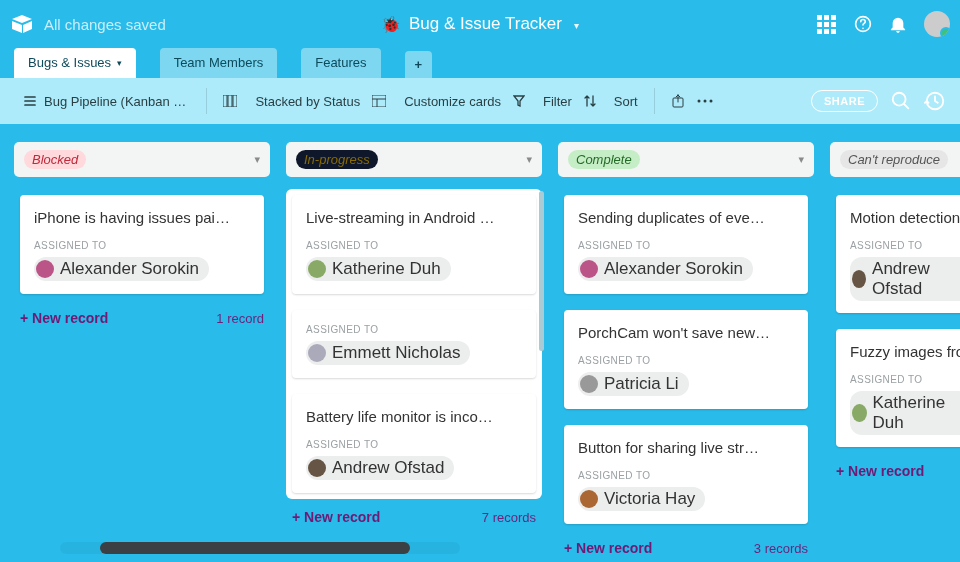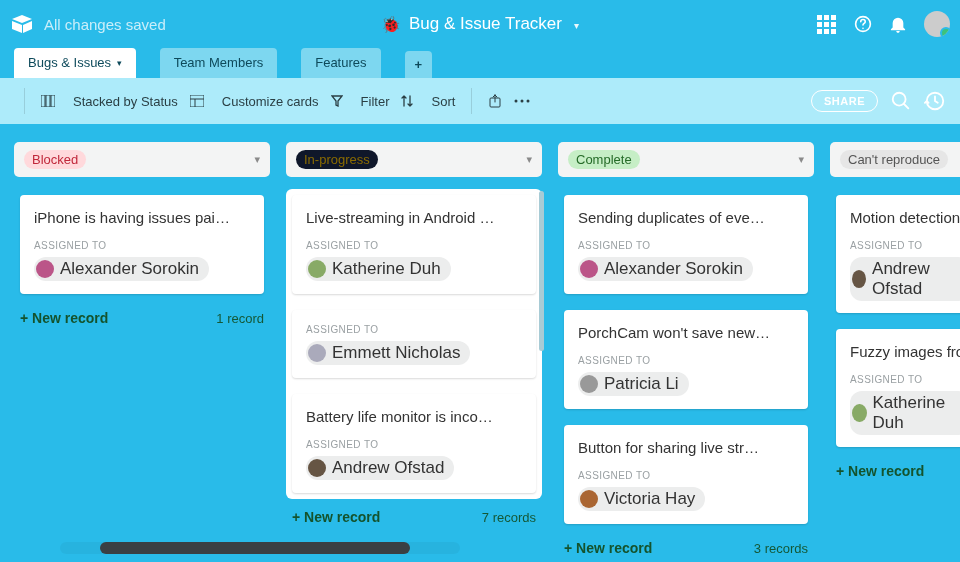--- a/index.html
+++ b/index.html
@@ -35,30 +35,30 @@
   .tool-btn { display: flex; align-items: center; gap: 18px; padding: 4px 6px; cursor: pointer; border-radius: 3px; }
   .toolbar-right { margin-left: auto; display: flex; align-items: center; gap: 12px; }
   .share-btn { border: 1.5px solid #fff; color: #fff; background: transparent; font-size: 11px; font-weight: 700; letter-spacing: .5px; padding: 4px 12px; border-radius: 999px; cursor: pointer; }
   .big-icon { color: #fff; width: 22px; height: 22px; }
 
   
   .board { flex: 1; display: flex; gap: 16px; padding: 18px 14px 0; overflow-x: hidden; position: relative; }
   .col { width: 256px; flex: 0 0 256px; display: flex; flex-direction: column; }
   .col:last-child { width: 160px; flex-basis: 160px; } 
   .col-head { background: #f3f4f4; border-radius: 5px; padding: 8px 10px; display: flex; align-items: center; justify-content: space-between; margin-bottom: 12px; }
-  .status-pill { font-size: 13px; font-weight: 500; padding: 2px 8px; border-radius: 10px; white-space: nowrap; }
+  .status-pill { font-size: 13px; font-weight: 500; padding: 2px 8px; border-radius: 10px; white-space: nowrap; font-style: italic; }
   .chev-down { color: #8a8a8a; font-size: 11px; }
   .cards-area { position: relative; display: flex; flex-direction: column; gap: 16px; padding: 6px; border-radius: 6px; }
   .cards-area.active { background: #ffffff; }
   .card { background: #fff; border-radius: 4px; box-shadow: 0 1px 2px rgba(0,0,0,.15); padding: 14px 14px 12px; }
   .card-title { font-size: 15px; color: #333; white-space: nowrap; overflow: hidden; text-overflow: ellipsis; margin-bottom: 14px; }
   .field-label { font-size: 10px; letter-spacing: .4px; color: #9aa0a3; margin-bottom: 6px; }
   .person-chip { display: inline-flex; align-items: center; gap: 6px; background: #eceded; border-radius: 12px; padding: 2px 10px 2px 2px; font-size: 17px; color: #333; }
   .chip-av { width: 18px; height: 18px; border-radius: 50%; background: #999; }
-  .col-foot { display: flex; align-items: flex-end; justify-content: space-between; padding: 10px 6px 8px; color: #14532d; font-size: 14px; font-weight: 600; }
+  .col-foot { display: flex; align-items: flex-end; justify-content: space-between; padding: 10px 6px 8px; color: #701a75; font-size: 14px; font-weight: 600; }
   .col-foot .count { font-weight: 400; font-size: 13px; opacity: .95; }
   .new-rec { cursor: pointer; }
 
   
   .hscroll { position: absolute; bottom: 8px; left: 60px; height: 12px; width: 400px; background: rgba(0,0,0,0.04); border-radius: 8px; }
   .hscroll .thumb { position: absolute; left: 40px; top: 0; height: 12px; width: 310px; background: #3a4043; border-radius: 8px; }
 
   .mini-vscroll { position:absolute; right:-2px; top:2px; width:5px; height:160px; background:#a8cbd5; border-radius:3px; }
 
   svg { display:block; }
@@ -118,20 +118,26 @@
   <div class="tab">
     <span>Team Members</span>
   </div>
   <div class="tab">
     <span>Features</span>
   </div>
   <div class="tab add">+</div>
 </div>
 
 <div class="toolbar">
+  <div class="view-picker">
+    <svg width="12" height="12" viewBox="0 0 12 12">
+        <path d="M1 2h10M1 6h10M1 10h10" stroke="#2a3f44" stroke-width="1.7" stroke-linecap="round"></path>
+      </svg>
+    <span>Bug Pipeline (Kanban …</span>
+  </div>
   <div class="sep"></div>
   <div class="tool-btn">
     <svg width="14" height="12" viewBox="0 0 14 12">
         <rect x="0" y="0" width="4" height="12" fill="none" stroke="#2a3f44"></rect>
         <rect x="5" y="0" width="4" height="12" fill="none" stroke="#2a3f44"></rect>
         <rect x="10" y="0" width="4" height="12" fill="none" stroke="#2a3f44"></rect>
       </svg>
     <span>Stacked by Status</span>
   </div>
   <div class="tool-btn">

